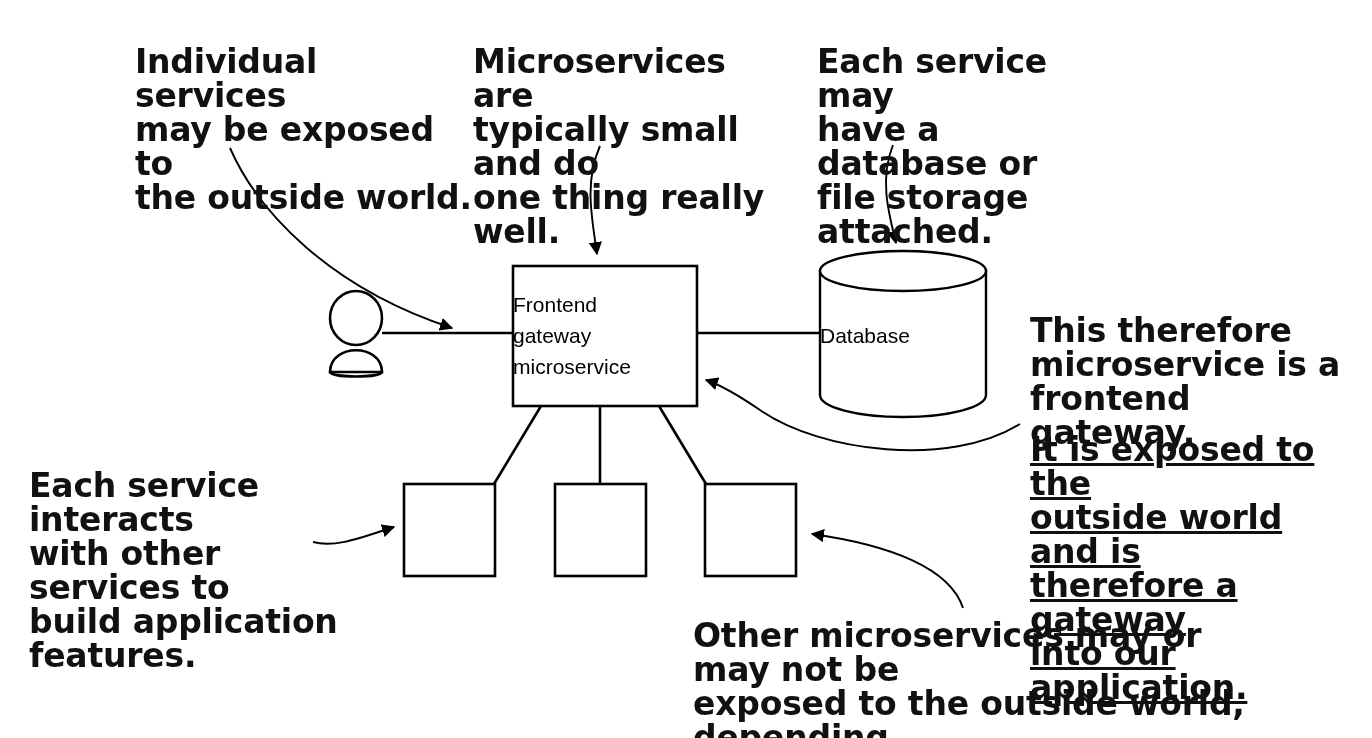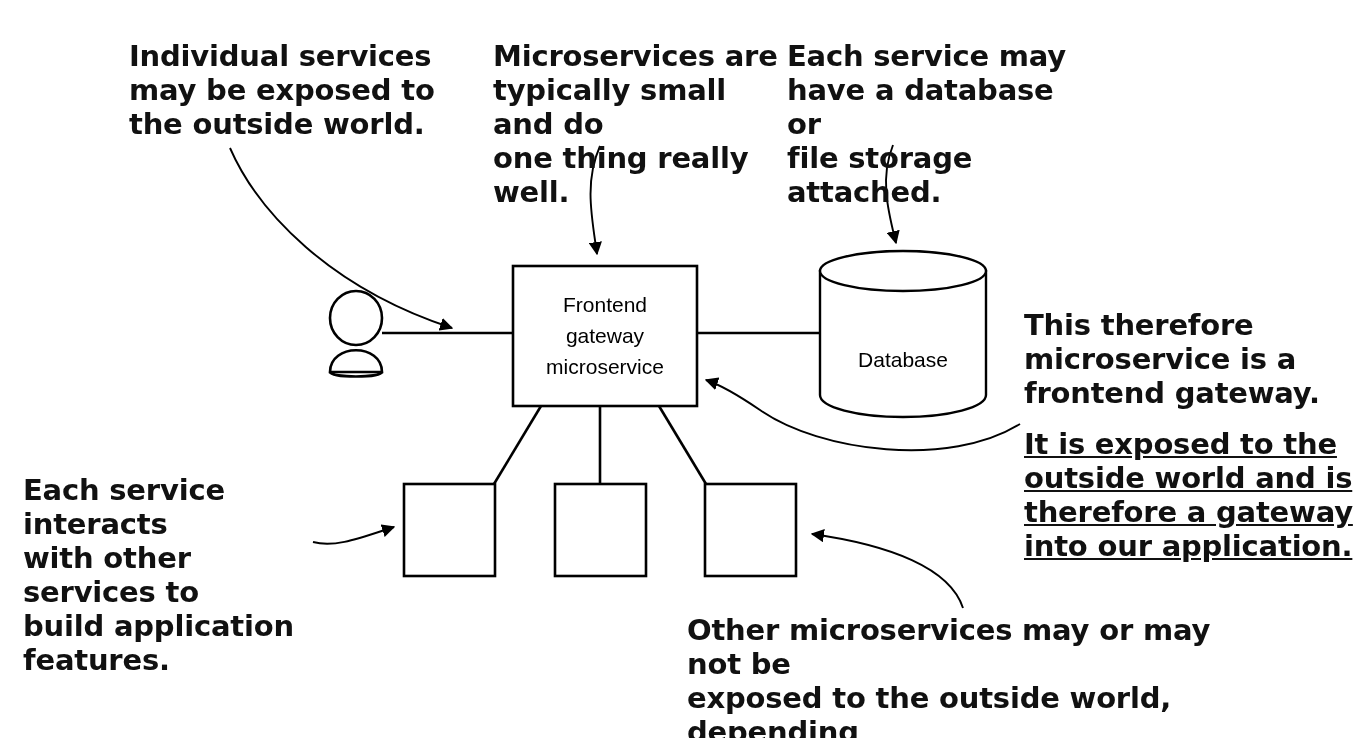--- a/index.html
+++ b/index.html
@@ -18,47 +18,46 @@
   #diagram-canvas {
     position: absolute;
     inset: 0;
     width: 1372px;
     height: 738px;
   }
   .annotation {
     position: absolute;
     font-family: "DejaVu Sans", sans-serif;
     font-weight: bold;
-    font-size: 29px;
+    font-size: 33px;
     line-height: 34px;
     letter-spacing: -0.2px;
     color: #111111;
     white-space: pre-line;
-    margin: 3px;
+    margin: 9px;
   }
   #ann-services-exposed { left: 126px; top: 36px; width: 340px; }
-  #ann-small-one-thing  { left: 490px; top: 36px; width: 300px; }
-  #ann-database-storage { left: 784px; top: 36px; width: 290px; }
+  #ann-small-one-thing  { left: 464px; top: 36px; width: 300px; }
+  #ann-database-storage { left: 808px; top: 36px; width: 290px; }
   #ann-frontend-gateway { left: 1021px; top: 305px; width: 330px; }
   #ann-exposed-outside  { left: 1021px; top: 424px; width: 330px; text-decoration: underline; }
-  #ann-service-interacts{ left: 20px;  top: 470px; width: 310px; }
+  #ann-service-interacts{ left: 20px;  top: 460px; width: 310px; }
   #ann-other-exposed    { left: 684px; top: 610px; width: 570px; }
 
   .node-label {
     position: absolute;
     font-family: "Liberation Sans", sans-serif;
     font-weight: normal;
     font-size: 21px;
     line-height: 31px;
     color: #000000;
-    text-align: center;
     white-space: pre-line;
   }
   #label-frontend { left: 513px; top: 289px; width: 184px; }
-  #label-database { left: 820px; top: 320px; width: 166px; margin-top: 24px; }
+  #label-database { left: 820px; top: 320px; width: 166px; }
 </style>
 </head>
 <body>
 
 <svg id="diagram-canvas" viewBox="0 0 1372 738" xmlns="http://www.w3.org/2000/svg">
   <defs>
     <marker id="arrowhead" viewBox="0 0 10 10" refX="9" refY="5" markerWidth="7" markerHeight="7" orient="auto-start-reverse">
       <path d="M 0 0 L 10 5 L 0 10 z" fill="#000000"></path>
     </marker>
   </defs>

